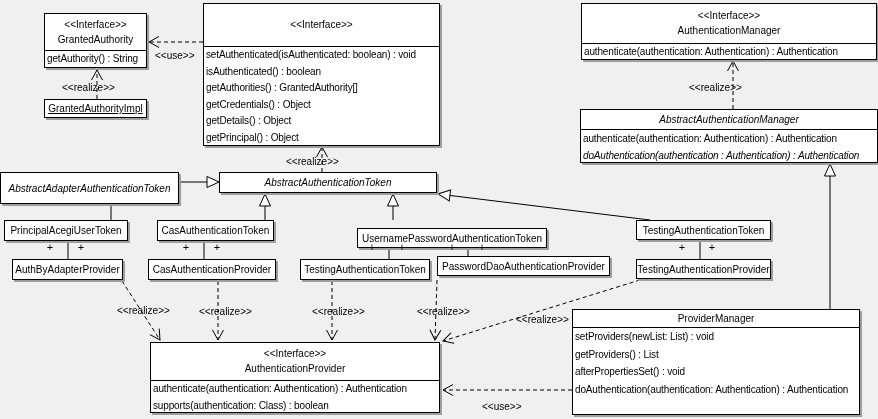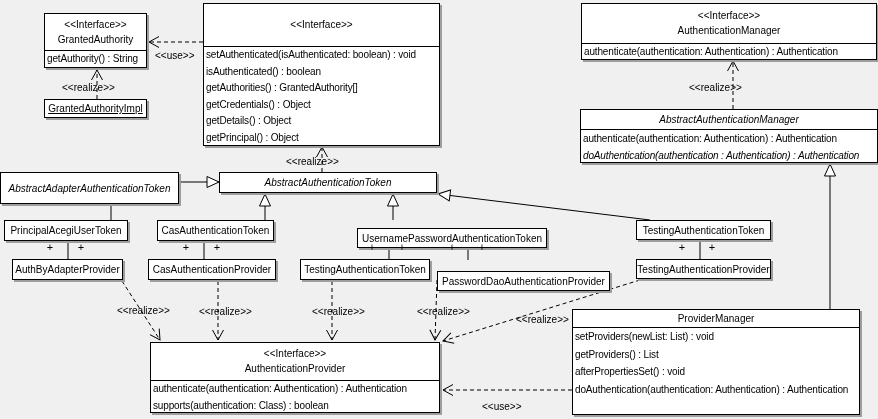--- a/index.html
+++ b/index.html
@@ -29,21 +29,21 @@
   #b-abstract-authentication-manager .m{line-height:17px;}
   #b-abstract-adapter-authentication-token{left:0px;top:172px;width:179px;height:32px;}
   #b-abstract-authentication-token{left:219px;top:172px;width:218px;height:21px;align-items:center;}
   #b-principal-acegi-user-token{left:4px;top:220px;width:124px;height:21px;}
   #b-cas-authentication-token{left:157px;top:220px;width:117px;height:21px;}
   #b-username-password-authentication-token{left:357px;top:220px;width:190px;height:20px;margin-top:8px;}
   #b-testing-authentication-token{left:636px;top:220px;width:135px;height:20px;}
   #b-auth-by-adapter-provider{left:12px;top:259px;width:111px;height:21px;}
   #b-cas-authentication-provider{left:148px;top:259px;width:128px;height:21px;}
   #b-dao-authentication-provider{left:300px;top:259px;width:130px;height:21px;}
-  #b-password-dao-authentication-provider{left:437px;top:271px;width:173px;height:20px;}
+  #b-password-dao-authentication-provider{left:437px;top:256px;width:173px;height:20px;}
   #b-testing-authentication-provider{left:636px;top:259px;width:135px;height:20px;}
   #b-authentication-provider{left:150px;top:342px;width:290px;height:71px;overflow:hidden;}
   #b-authentication-provider .title{height:37px;}
   #b-authentication-provider .m{line-height:16.5px;}
   #b-provider-manager{left:572px;top:309px;width:288px;height:106px;overflow:visible;}
   #b-provider-manager .title{height:17px;}
   #b-provider-manager .m{line-height:17.5px;}
 </style>
 </head>
 <body>

